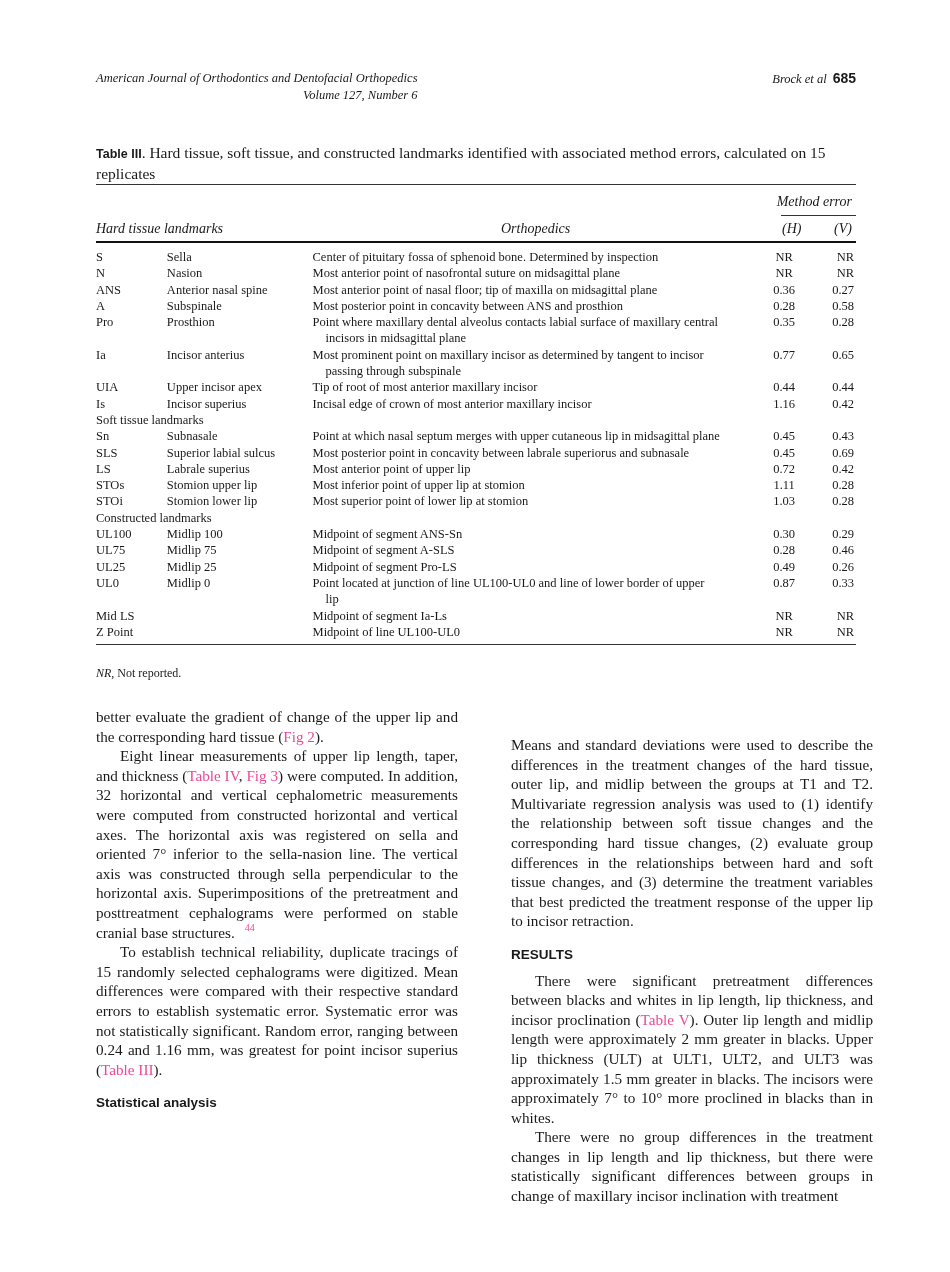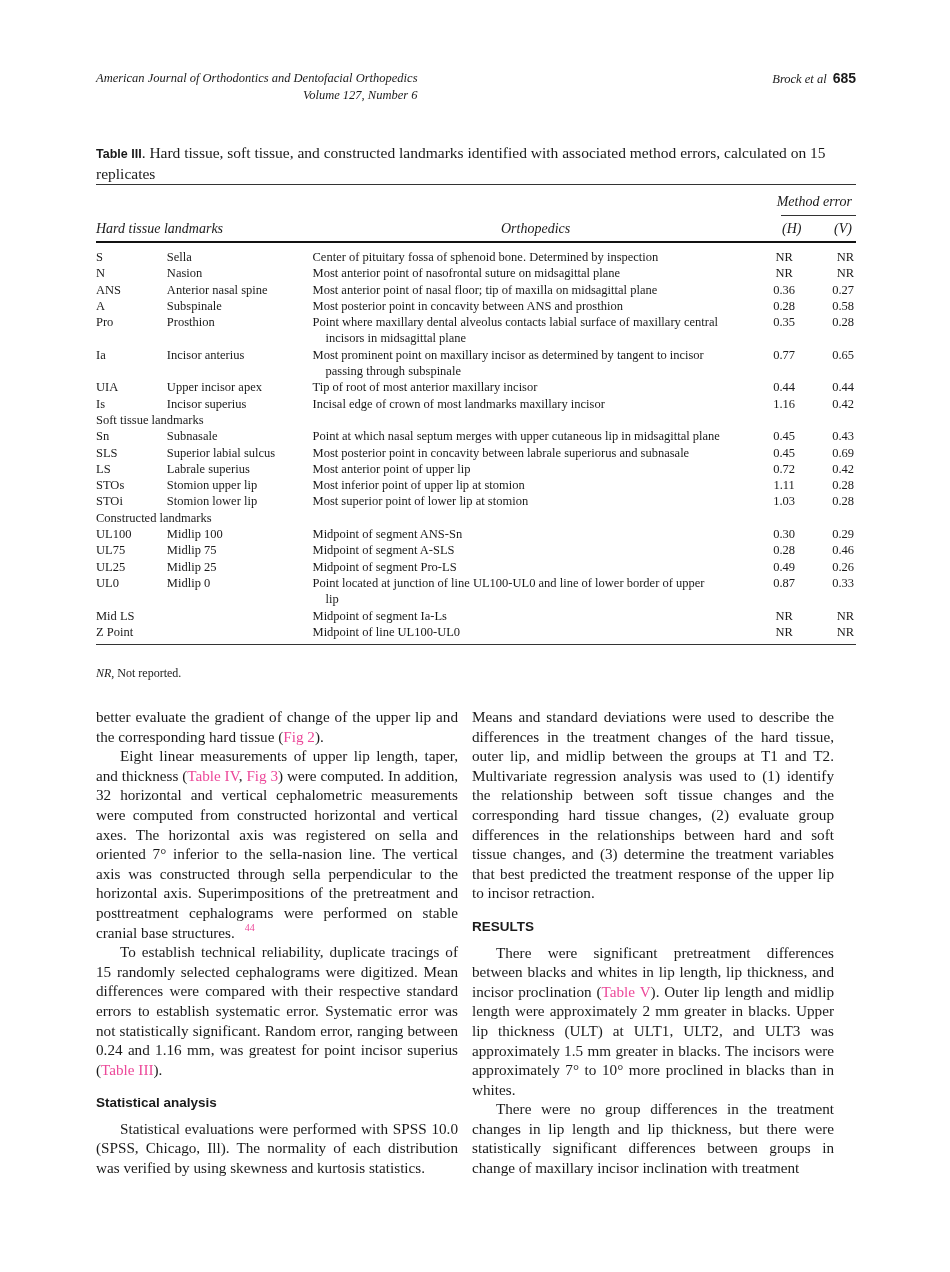--- a/index.html
+++ b/index.html
@@ -34,21 +34,21 @@
   td.expl .cont { display: block; padding-left: 13px; }
   td.h { width: 50px; text-align: center; }
   td.v { width: 45px; text-align: right; padding-right: 2px; }
   tr.section td { padding-top: 0; }
   .tbody-pad { height: 6px; }
 
   .table-note { position: absolute; top: 666px; left: 0; font-size: 12px; }
 
   .col { position: absolute; top: 707px; width: 362px; font-size: 15.2px; line-height: 19.6px; text-align: justify; }
   .col.left { left: 0; }
-  .col.right { left: 376px; }
+  .col.right { left: 415px; margin-top: 28px; }
   .col p { margin: 0; }
   .col p.indent { text-indent: 24px; }
   .link { color: #ec4899; }
   sup { font-size: 10px; line-height: 0; margin-left: 10px; }
   .sec-head { font-family: "Liberation Sans", sans-serif; font-weight: bold; font-size: 13.5px; margin: 14px 0 6px 0; text-align: left; }
 </style>
 </head>
 <body>
 
 <div class="page">
@@ -126,21 +126,21 @@
           <tr>
             <td class="abbr">UIA</td>
             <td class="name">Upper incisor apex</td>
             <td class="expl"><span>Tip of root of most anterior maxillary incisor</span></td>
             <td class="h">0.44</td>
             <td class="v">0.44</td>
           </tr>
           <tr>
             <td class="abbr">Is</td>
             <td class="name">Incisor superius</td>
-            <td class="expl"><span>Incisal edge of crown of most landmarks maxillary incisor</span></td>
+            <td class="expl"><span>Incisal edge of crown of most anterior maxillary incisor</span></td>
             <td class="h">1.16</td>
             <td class="v">0.42</td>
           </tr>
           <tr class="section">
             <td colspan="5">Soft tissue landmarks</td>
           </tr>
           <tr>
             <td class="abbr">Sn</td>
             <td class="name">Subnasale</td>
             <td class="expl"><span>Point at which nasal septum merges with upper cutaneous lip in midsagittal plane</span></td>
@@ -227,21 +227,20 @@
 
   <div class="table-note">
     <i>NR</i><span>, Not reported.</span>
   </div>
 
   <div class="col left">
     <p><span>better evaluate the gradient of change of the upper lip and the corresponding hard tissue (</span><span class="link">Fig 2</span><span>).</span></p>
     <p class="indent"><span>Eight linear measurements of upper lip length, taper, and thickness (</span><span class="link">Table IV</span><span>, </span><span class="link">Fig 3</span><span>) were computed. In addition, 32 horizontal and vertical cephalometric measurements were computed from constructed horizontal and vertical axes. The horizontal axis was registered on sella and oriented 7° inferior to the sella-nasion line. The vertical axis was constructed through sella perpendicular to the horizontal axis. Superimpositions of the pretreatment and posttreatment cephalograms were performed on stable cranial base structures.</span><sup class="link">44</sup></p>
     <p class="indent"><span>To establish technical reliability, duplicate tracings of 15 randomly selected cephalograms were digitized. Mean differences were compared with their respective standard errors to establish systematic error. Systematic error was not statistically significant. Random error, ranging between 0.24 and 1.16 mm, was greatest for point incisor superius (</span><span class="link">Table III</span><span>).</span></p>
     <div class="sec-head">Statistical analysis</div>
-    <p class="indent">Statistical evaluations were performed with SPSS 10.0 (SPSS, Chicago, Ill). The normality of each distribution was verified by using skewness and kurtosis statistics.</p>
   </div>
 
   <div class="col right">
     <p>Means and standard deviations were used to describe the differences in the treatment changes of the hard tissue, outer lip, and midlip between the groups at T1 and T2. Multivariate regression analysis was used to (1) identify the relationship between soft tissue changes and the corresponding hard tissue changes, (2) evaluate group differences in the relationships between hard and soft tissue changes, and (3) determine the treatment variables that best predicted the treatment response of the upper lip to incisor retraction.</p>
     <div class="sec-head">RESULTS</div>
     <p class="indent"><span>There were significant pretreatment differences between blacks and whites in lip length, lip thickness, and incisor proclination (</span><span class="link">Table V</span><span>). Outer lip length and midlip length were approximately 2 mm greater in blacks. Upper lip thickness (ULT) at ULT1, ULT2, and ULT3 was approximately 1.5 mm greater in blacks. The incisors were approximately 7° to 10° more proclined in blacks than in whites.</span></p>
     <p class="indent">There were no group differences in the treatment changes in lip length and lip thickness, but there were statistically significant differences between groups in change of maxillary incisor inclination with treatment</p>
   </div>
 
 </div>

